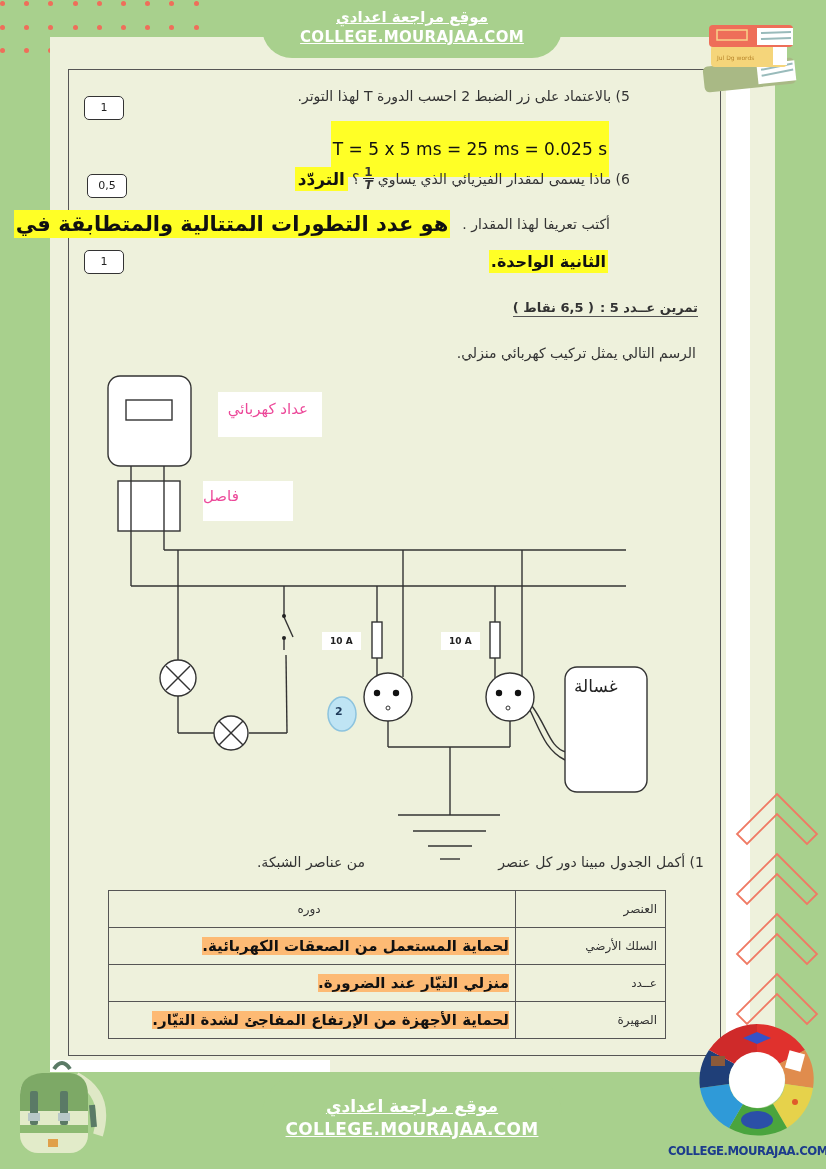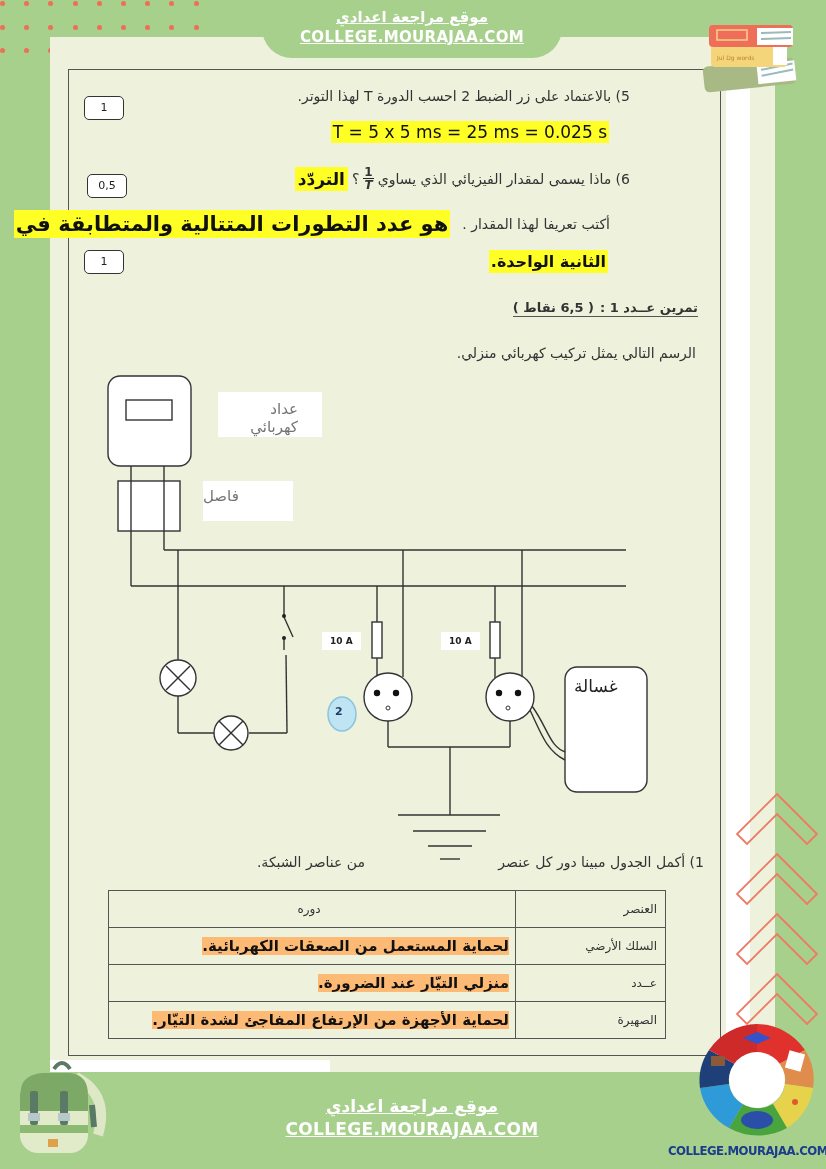--- a/index.html
+++ b/index.html
@@ -15,21 +15,21 @@
   .banner-bot { left: 262px; top: 1075px; width: 300px; height: 94px; border-radius: 40px 40px 0 0; padding-top: 20px; }
   .banner .ar { font-size: 15px; line-height: 19px; }
   .banner .en { font-size: 15px; line-height: 20px; letter-spacing: 0.3px; }
   .banner-bot .ar, .banner-bot .en { font-size: 17px; line-height: 23px; }
   .score-box { position: absolute; width: 40px; height: 24px; border: 1.3px solid #333; border-radius: 5px; background: #fff; font-size: 11px; text-align: center; line-height: 22px; color: #222; }
   .rtl { direction: rtl; position: absolute; color: #333; white-space: nowrap; }
   .q { font-size: 14px; }
   .hl { background: #ffff26; color: #111; }
   .bold { font-weight: bold; }
   .formula { font-size: 17px; }
-  .label-box { position: absolute; background: #fff; font-size: 15px; direction: rtl; padding-right: 24px; padding-top: 20px; color: #737373; }
+  .label-box { position: absolute; background: #fff; font-size: 15px; direction: rtl; padding-right: 14px; padding-top: 20px; color: #ec4899; }
   .amp { position: absolute; background: #fff; font-size: 9px; font-weight: bold; padding: 4px 8px; color: #222; }
   table.roles { position: absolute; left: 108px; top: 890px; width: 558px; border-collapse: collapse; direction: rtl; }
   table.roles td { border: 1px solid #555; height: 37px; font-size: 12px; color: #333; vertical-align: middle; }
   table.roles td.el { width: 150px; padding-right: 8px; }
   table.roles td.role { padding-right: 6px; }
   table.roles tr.head td.role { text-align: center; }
   table.roles td.role span { font-size: 15px; font-weight: bold; color: #111; background: #fdba74; }
   .logo-text { position: absolute; left: 668px; top: 1143px; font-size: 13px; font-weight: bold; color: #1c3c8c; letter-spacing: -0.5px; font-family: "DejaVu Sans Condensed", "DejaVu Sans", sans-serif; }
 </style>
 </head>
@@ -90,39 +90,39 @@
   <line x1="66" y1="23" x2="96" y2="22" stroke="#9bb" stroke-width="2"></line>
   <line x1="66" y1="29" x2="96" y2="28" stroke="#9bb" stroke-width="2"></line>
   <rect x="22" y="20" width="30" height="10" fill="none" stroke="#f8d38a" stroke-width="1.5"></rect>
 </svg>
 
 <div class="score-box" style="left:84px;top:96px">1</div>
 <div class="score-box" style="left:87px;top:174px">0,5</div>
 <div class="score-box" style="left:84px;top:250px">1</div>
 
 <div class="rtl q" style="right:196px;top:88px">5)  بالاعتماد على زر الضبط 2 احسب  الدورة T لهذا التوتر.</div>
-<div class="rtl formula hl" style="right:217px;top:121px;direction:ltr;padding:1px 2px">T = 5 x 5 ms = 25 ms  = 0.025 s</div>
+<div class="rtl formula hl" style="right:217px;top:121px;direction:ltr;padding:18px 2px">T = 5 x 5 ms = 25 ms  = 0.025 s</div>
 
 <div class="rtl q" style="right:196px;top:166px;display:flex;align-items:center;gap:4px">
   <span>6)  ماذا يسمى لمقدار الفيزيائي الذي يساوي</span>
   <span style="display:inline-flex;flex-direction:column;align-items:center;font-weight:bold;font-size:12px;line-height:12px;direction:ltr">
     <span style="border-bottom:1px solid #222;padding:0 1px">1</span>
     <span style="font-style:italic">T</span>
   </span>
   <span>؟</span>
   <span class="hl bold" style="font-size:17px;padding:2px 3px">التردّد</span>
 </div>
 <div class="rtl" style="right:216px;top:210px;display:flex;align-items:center;gap:12px">
   <span class="q">أكتب تعريفا لهذا المقدار .</span>
   <span class="hl bold" style="font-size:21px;padding:2px 2px">هو عدد التطورات المتتالية والمتطابقة في</span>
 </div>
 <div class="rtl hl bold" style="right:218px;top:250px;font-size:16px;padding:2px 2px">الثانية الواحدة.</div>
 
 <div class="rtl bold" style="right:128px;top:300px;font-size:13px;display:flex;gap:6px;border-bottom:1.5px solid #555;padding-bottom:1px">
-  <span>تمرين عــدد 1 :</span>
+  <span>تمرين عــدد 5 :</span>
   <span>( 6,5 نقاط )</span>
 </div>
 <div class="rtl q" style="right:130px;top:345px">الرسم التالي يمثل تركيب كهربائي منزلي.</div>
 
 <svg style="position:absolute;left:0;top:0" width="826" height="880" viewBox="0 0 826 880">
   <g stroke="#333" stroke-width="1.4" fill="none">
 
     <rect x="108" y="376" width="83" height="90" rx="12" fill="#fff"></rect>
     <rect x="126" y="400" width="46" height="20" fill="#fff"></rect>
 

